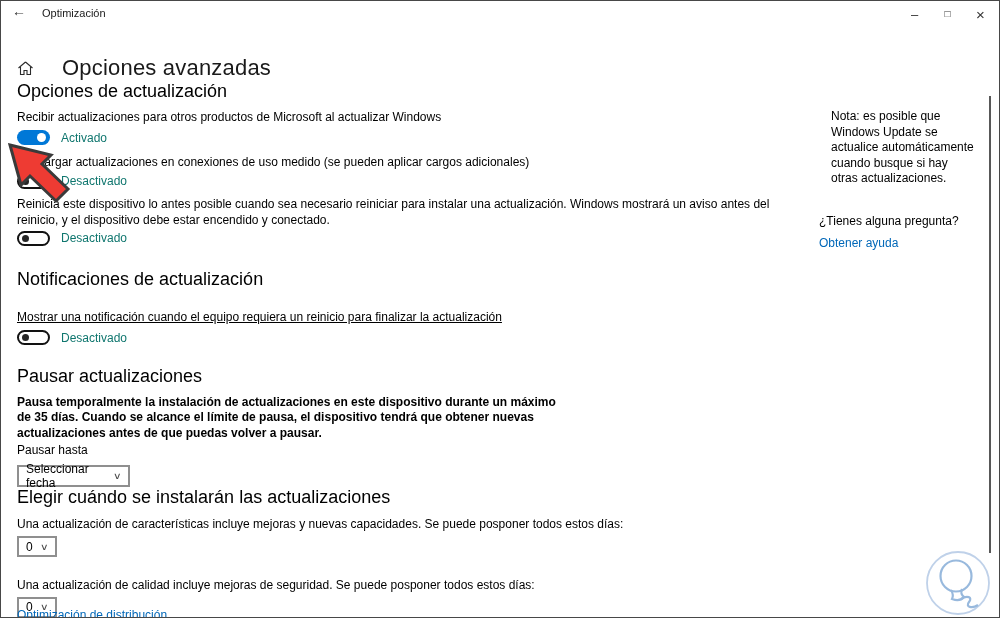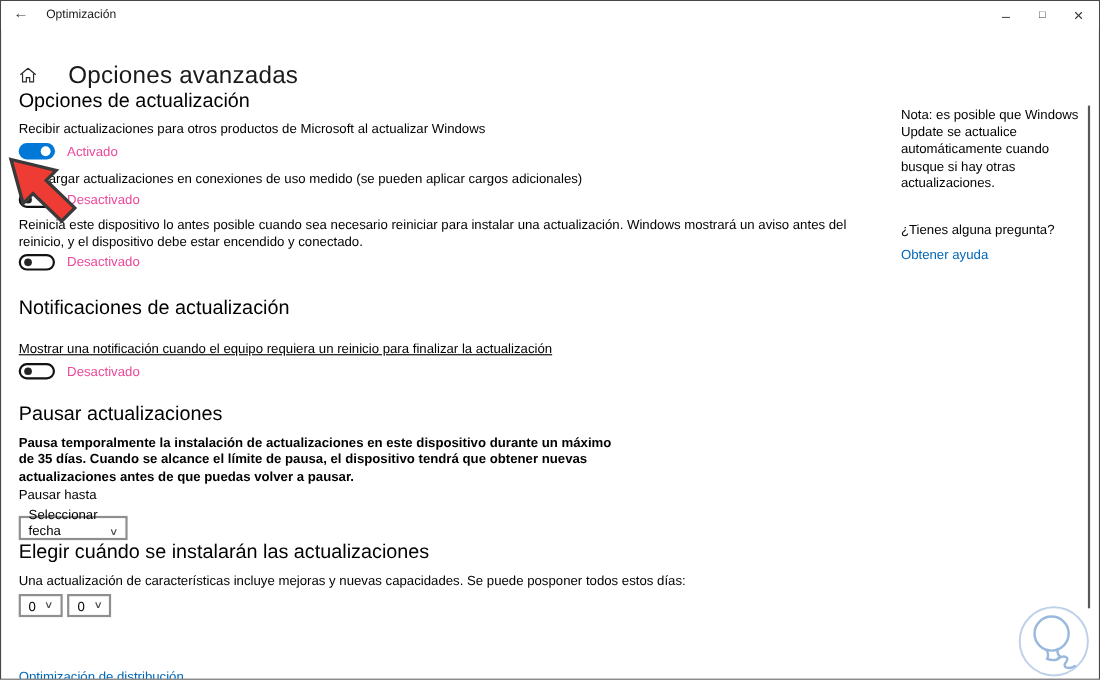--- a/index.html
+++ b/index.html
@@ -27,38 +27,38 @@
   .main{position:absolute;left:16px;top:74px;width:792px;}
   h2{margin:0;font-size:18px;font-weight:400;color:#000;}
   .lbl{margin:0;font-size:12px;line-height:15.5px;color:#000;}
   .narrow{max-width:545px;}
   .toggle-row{display:flex;align-items:center;gap:11px;height:16px;}
   .toggle{width:33px;height:15px;border-radius:9px;position:relative;flex:0 0 auto;cursor:pointer;}
   .toggle.on{background:#0078d7;}
   .toggle.on .knob{position:absolute;top:3px;right:4px;width:9px;height:9px;border-radius:50%;background:#fff;}
   .toggle.off{background:#fff;border:2px solid #121212;box-sizing:border-box;}
   .toggle.off .knob{position:absolute;top:2px;left:3px;width:7px;height:7px;border-radius:50%;background:#262626;}
-  .tstate{font-size:12px;color:#ec4899;}
+  .tstate{font-size:12px;color:#0f766e;}
 
   .dropdown{display:inline-flex;align-items:center;justify-content:space-between;
             border:2px solid #8f8f8f;background:#fff;box-sizing:border-box;height:22px;
             padding:0 7px;font-size:12px;color:#000;cursor:pointer;}
-  .dd-wide{width:99px;align-items:flex-end;}
+  .dd-wide{width:113px;}
   .dd-small{width:40px;height:21px;}
   .chev{color:#4a4a4a;font-size:9px;transform:scaleX(1.3);}
 
   
   .mt2{margin-top:2px;}.mt3{margin-top:3px;}.mt4{margin-top:4px;}.mt5{margin-top:8px;font-weight:bold;}
   .mt6{margin-top:6px;}.mt7{margin-top:20px;text-decoration:underline;}.mt8{margin-top:8px;}.mt9{margin-top:9px;}
   .mt15{}.mt20{margin-top:20px;}.mt21{margin-top:21px;}.mt23{margin-top:23px;}
 
   
   .side{position:absolute;left:818px;top:96px;width:170px;font-size:12px;line-height:15.5px;color:#000;}
   .side .q{margin:27px 0 0 0;}
-  .side p{margin:0;}
+  .side p{margin:12px;}
   a.link{color:#0067b8;text-decoration:none;cursor:pointer;display:inline-block;}
   .side a.link{margin-top:7px;font-size:12px;}
 
   .footer-link{position:absolute;left:16px;top:607px;font-size:12px;}
 
   
   .scrollbar{position:absolute;right:8px;top:95px;width:2px;height:457px;background:#585858;cursor:pointer;}
 
   
   .red-arrow{position:absolute;left:5px;top:141px;width:78px;height:74px;pointer-events:none;}
@@ -136,20 +136,21 @@
     </div>
 
     <h2 class="mt15">Elegir cuándo se instalarán las actualizaciones</h2>
 
     <p class="lbl mt9">Una actualización de características incluye mejoras y nuevas capacidades. Se puede posponer todos estos días:</p>
     <div class="dropdown dd-small mt4">
       <span>0</span>
       <span class="chev">∨</span>
     </div>
 
+    <p class="lbl mt21">Una actualización de calidad incluye mejoras de seguridad. Se puede posponer todos estos días:</p>
     <div class="dropdown dd-small mt3">
       <span>0</span>
       <span class="chev">∨</span>
     </div>
 
   </div>
 
   <a class="link footer-link">Optimización de distribución</a>
 
   <aside class="side">

